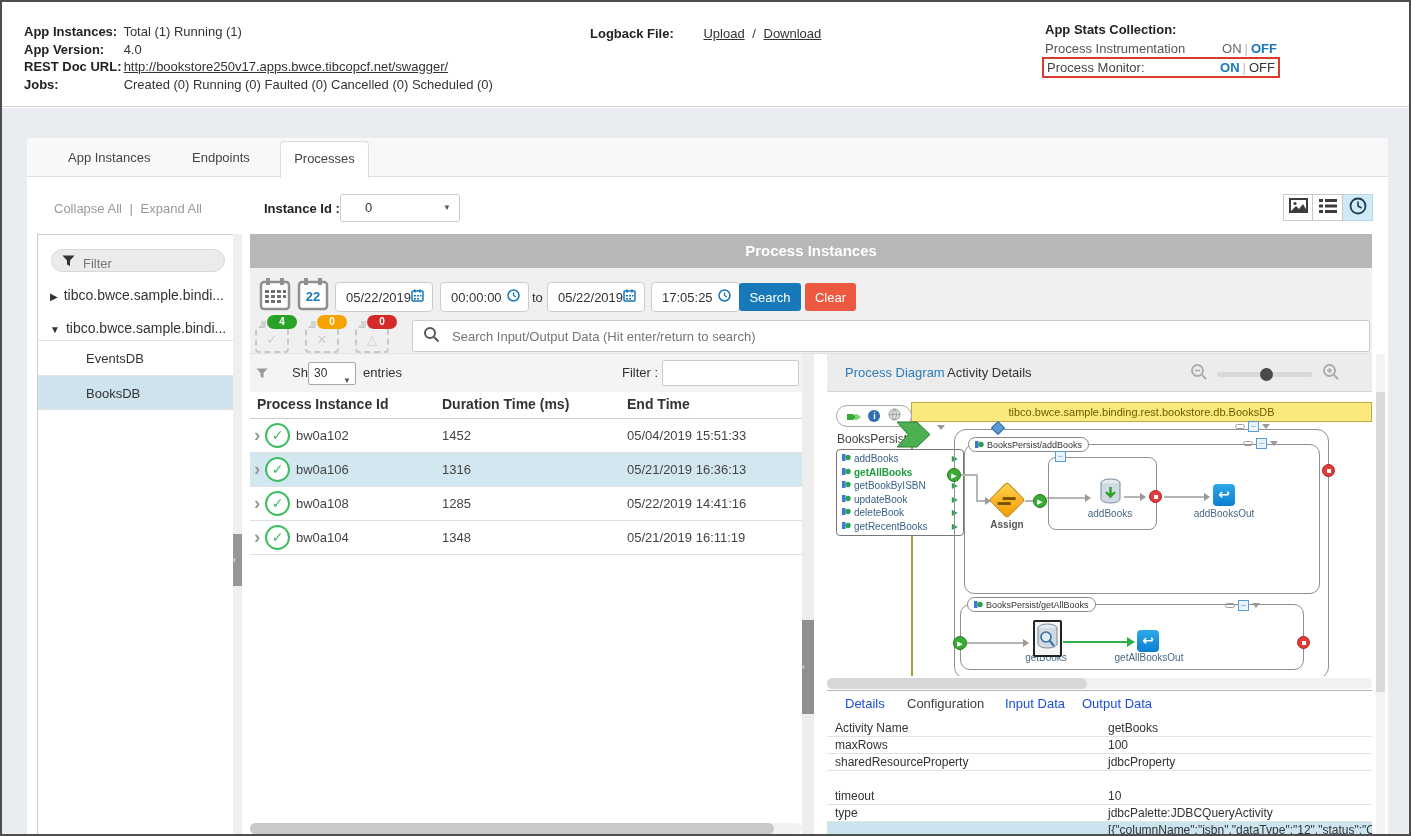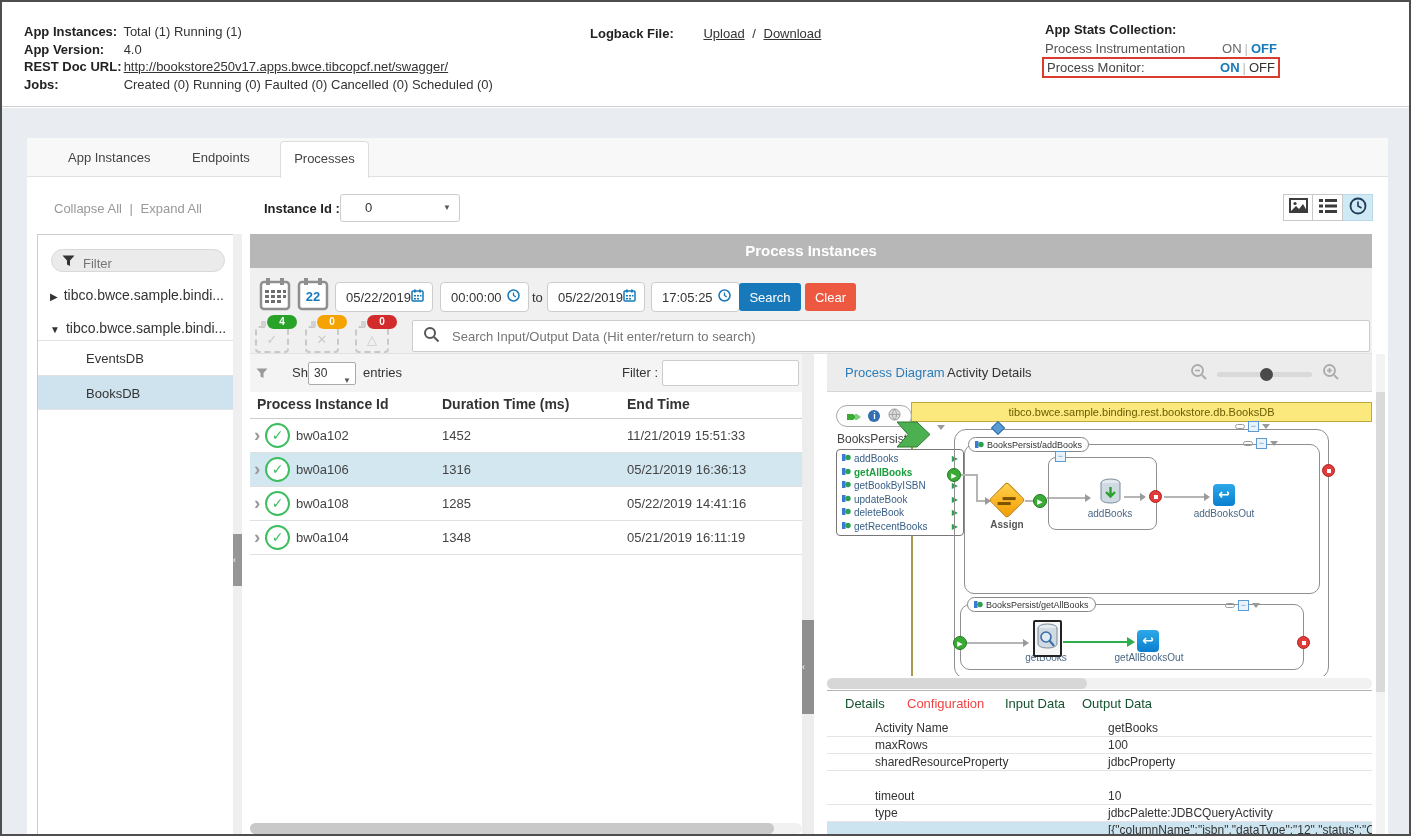--- a/index.html
+++ b/index.html
@@ -170,25 +170,25 @@
              text-align:center; line-height:21px; z-index:2;}
   .dbicon { position:absolute; z-index:2;}
   .getbooks-sel { border:2px solid #222; background:#f6f6f6; border-radius:2px; padding:1px;}
   .greenline { position:absolute; height:2px; background:#2fae4e;}
   .greenarr { position:absolute; width:0; height:0; border-top:5px solid transparent;
               border-bottom:5px solid transparent; border-left:8px solid #2fae4e;}
 
   
   .details { position:absolute; left:825px; top:688px; width:545px; height:148px; background:#fff;
              border-top:1px solid #b5b5b5; overflow:hidden;}
-  .dtab { position:absolute; top:5px; font-size:13px; color:#14532d; cursor:pointer;}
-  .dtab.active { color:#ef4444;}
+  .dtab { position:absolute; top:5px; font-size:13px; color:#1d4ed8; cursor:pointer;}
+  .dtab.active { color:#404040;}
   .prow { position:absolute; left:0; width:100%; height:17px; border-bottom:1px solid #e4e4e4;
           font-size:12px; color:#333; white-space:nowrap; overflow:hidden;}
-  .prow .pn { position:absolute; left:8px; top:1px;margin-left:40px;}
+  .prow .pn { position:absolute; left:8px; top:1px;}
   .prow .pv { position:absolute; left:281px; top:1px;}
   .prow.hl { background:#cce4ef; border-bottom:none;}
 </style>
 </head>
 <body>
 
 <div id="root">
 
   <div class="hdr">
     <div class="irow" style="top:22px;">
@@ -446,21 +446,21 @@
       <span class="thc" style="left:7px;">Process Instance Id</span>
       <span class="thc" style="left:192px;">Duration Time (ms)</span>
       <span class="thc" style="left:377px;">End Time</span>
     </div>
 
     <div class="trow" style="top:65px;">
       <span class="chev">›</span>
       <span class="okc">✓</span>
       <span class="c1">bw0a102</span>
       <span class="c2">1452</span>
-      <span class="c3">11/21/2019 15:51:33</span>
+      <span class="c3">05/04/2019 15:51:33</span>
     </div>
     <div class="trow sel" style="top:99px;">
       <span class="chev">›</span>
       <span class="okc">✓</span>
       <span class="c1">bw0a106</span>
       <span class="c2">1316</span>
       <span class="c3">05/21/2019 16:36:13</span>
     </div>
     <div class="trow" style="top:133px;">
       <span class="chev">›</span>

